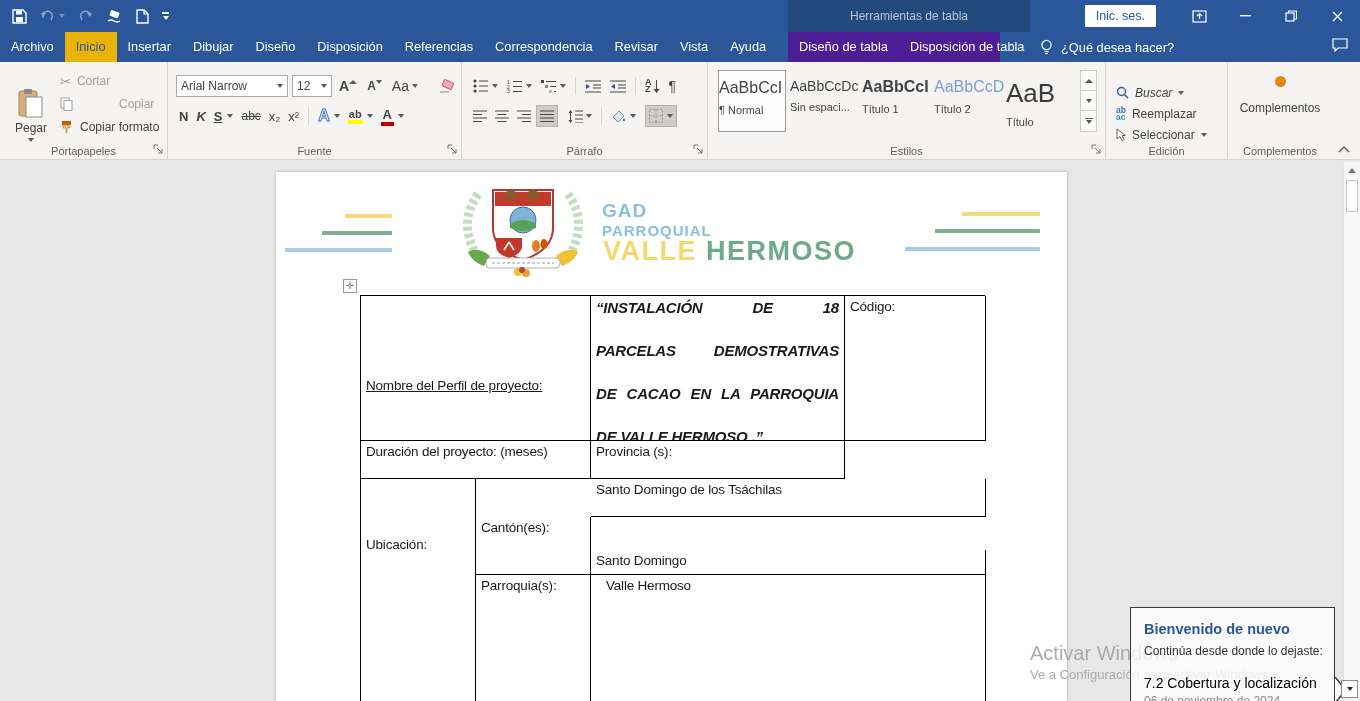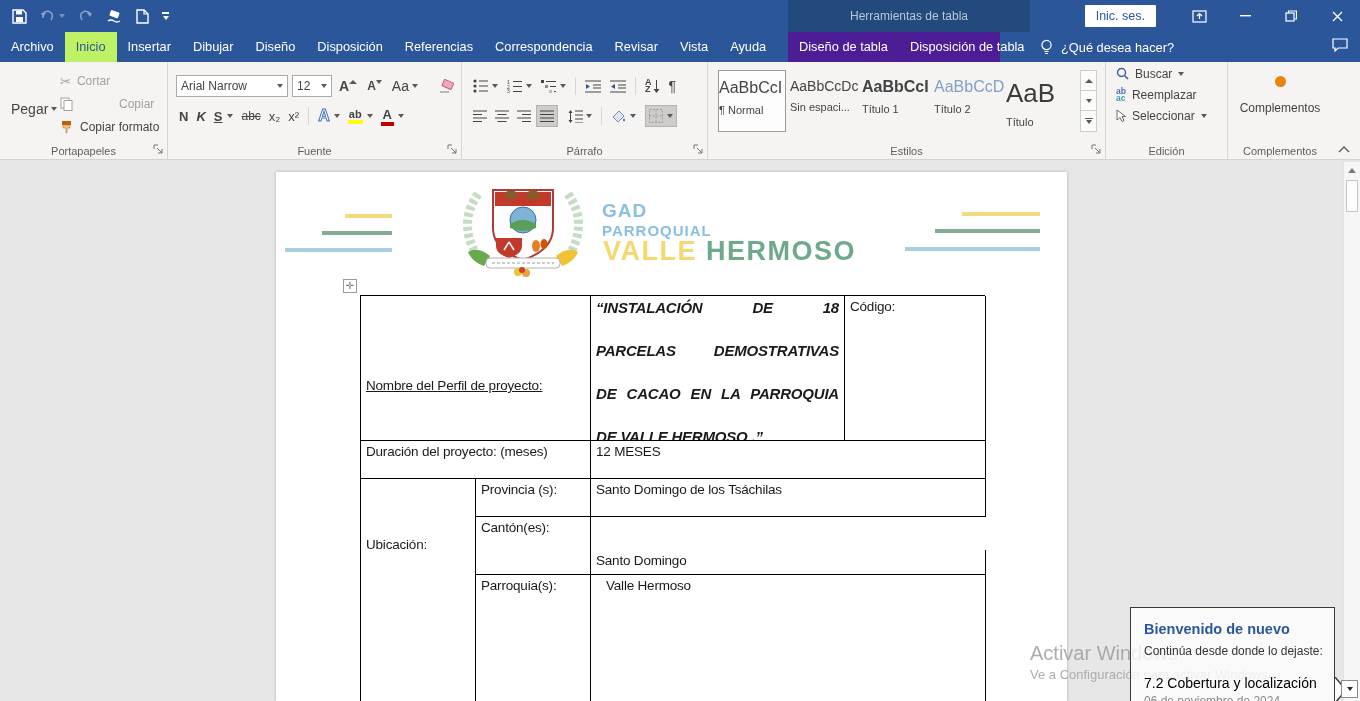--- a/index.html
+++ b/index.html
@@ -18,21 +18,21 @@
     color:#b9c6da; font-size:12px; text-align:center; line-height:32px; }
   .win-controls { position:absolute; right:0; top:0; height:32px; display:flex; align-items:center; }
   .signin { background:#fff; color:#2b579a; border:none; font-size:12.5px; padding:4px 11px;
     margin-right:20px; font-family:inherit; border-radius:1px; }
   .wc { width:46px; height:32px; display:flex; align-items:center; justify-content:center; color:#fff; }
 
   
   .tabsrow { position:absolute; left:0; top:32px; width:1360px; height:30px; background:#2b579a; }
   .tabs { display:flex; height:30px; align-items:stretch; }
   .tab { color:#fff; font-size:12.8px; line-height:30px; padding:0 11px; white-space:nowrap; }
-  .tab.active { background:#bef264; color:#2b579a; }
+  .tab.active { background:#eab308; color:#2b579a; }
   .ctx-tabsbg { position:absolute; left:788px; top:0; width:212px; height:30px; background:#4c1d95;
     display:flex; justify-content:space-around; }
   .tellme { position:absolute; left:1040px; top:0; height:30px; display:flex; align-items:center;
     gap:8px; color:#fff; font-size:12.8px; }
   .feedback { position:absolute; right:12px; top:6px; color:#fff; }
 
   
   .ribbon { position:absolute; left:0; top:62px; width:1360px; height:98px; background:#f5f4f2;
     border-bottom:1px solid #d5d2cf; display:flex; color:#444; }
   .rgroup { position:relative; height:98px; border-right:1px solid #d8d6d3; flex:none; }
@@ -42,22 +42,22 @@
     border-top:4px solid #5a5a5a; display:inline-block; }
   .up { width:0; height:0; border-left:4px solid transparent; border-right:4px solid transparent;
     border-bottom:5px solid #5a5a5a; display:inline-block; }
   .rrow { display:flex; align-items:center; }
   .sbtn { height:22px; display:flex; align-items:center; justify-content:center; padding:0 3px; }
   .sbtn.active { background:#cfcdcb; border:1px solid #b5b3b1; }
   .combo { background:#fff; border:1px solid #ababab; height:22px; display:flex; align-items:center;
     font-size:12px; padding:0 4px; justify-content:space-between; }
   .glyph { font-size:13px; font-weight:bold; }
   
-  .paste-big { position:absolute; left:8px; top:6px; width:46px; height:78px; display:flex;
-    flex-direction:row; align-items:center; font-size:14px; gap:3px; padding-top:4px; }
+  .paste-big { position:absolute; left:8px; top:22px; width:46px; height:78px; display:flex;
+    flex-direction:column; align-items:center; font-size:12px; gap:3px; padding-top:4px; }
   .mini { position:absolute; left:60px; width:106px; height:22px; display:flex; align-items:center;
     gap:6px; font-size:12px; }
   .mini.dim { color:#a3a1a0; }
   
   .stylecard { width:68px; height:62px; margin:8px 2px 0 2px; text-align:left; padding-top:8px; }
   .stylecard.sel { background:#fdfdfd; border:1px solid #9a9a9a; }
   .ssample { font-size:16px; white-space:nowrap; }
   .sname { font-size:11px; margin-top:7px; color:#444; }
   .stylescroll { width:17px; margin:8px 0 0 4px; border:1px solid #d0cecc; }
   .stylescroll div { height:20px; display:flex; align-items:center; justify-content:center;
@@ -486,21 +486,21 @@
       <div class="rlabel">Estilos</div>
       <span class="launcher">
         <svg width="11" height="11" viewBox="0 0 11 11">
             <path d="M1 1 v4 M1 1 h4" stroke="#767472" fill="none"></path>
             <path d="M4 4 l5 5 M9 5 v4 h-4" stroke="#767472" fill="none"></path>
           </svg>
       </span>
     </div>
 
     <div class="rgroup" style="width:122px;">
-      <div class="edrow" style="margin-top:1px;">
+      <div class="edrow" style="margin-top:20px;font-style:italic;">
         <svg width="13" height="13" viewBox="0 0 13 13">
             <circle cx="5.5" cy="5.5" r="4" fill="none" stroke="#3b5fa0" stroke-width="1.4"></circle>
             <path d="M8.5 8.5 L12 12" stroke="#3b5fa0" stroke-width="1.6"></path>
           </svg>
         <span>Buscar</span>
         <span class="dd"></span>
       </div>
       <div class="edrow">
         <span style="display:flex;flex-direction:column;line-height:6.5px;font-size:8.5px;font-weight:bold;">
           <span style="color:#4472c4;">ab</span>
@@ -586,23 +586,20 @@
           <div class="jl">DE CACAO EN LA PARROQUIA</div>
           <div>DE VALLE HERMOSO .”</div>
         </div>
         <div class="cell">
           <span>Código:</span>
         </div>
 
         <div class="cell" style="grid-column:1/3;">
           <span>Duración del proyecto: (meses)</span>
         </div>
-        <div class="cell" style="grid-column:3/5;">
-          <span>12 MESES</span>
-        </div>
 
         <div class="cell nb" style="grid-row:3/6; padding-top:58px;">
           <span>Ubicación:</span>
         </div>
         <div class="cell">
           <span>Provincia (s):</span>
         </div>
         <div class="cell" style="grid-column:3/5;">
           <span>Santo Domingo de los Tsáchilas</span>
         </div>

